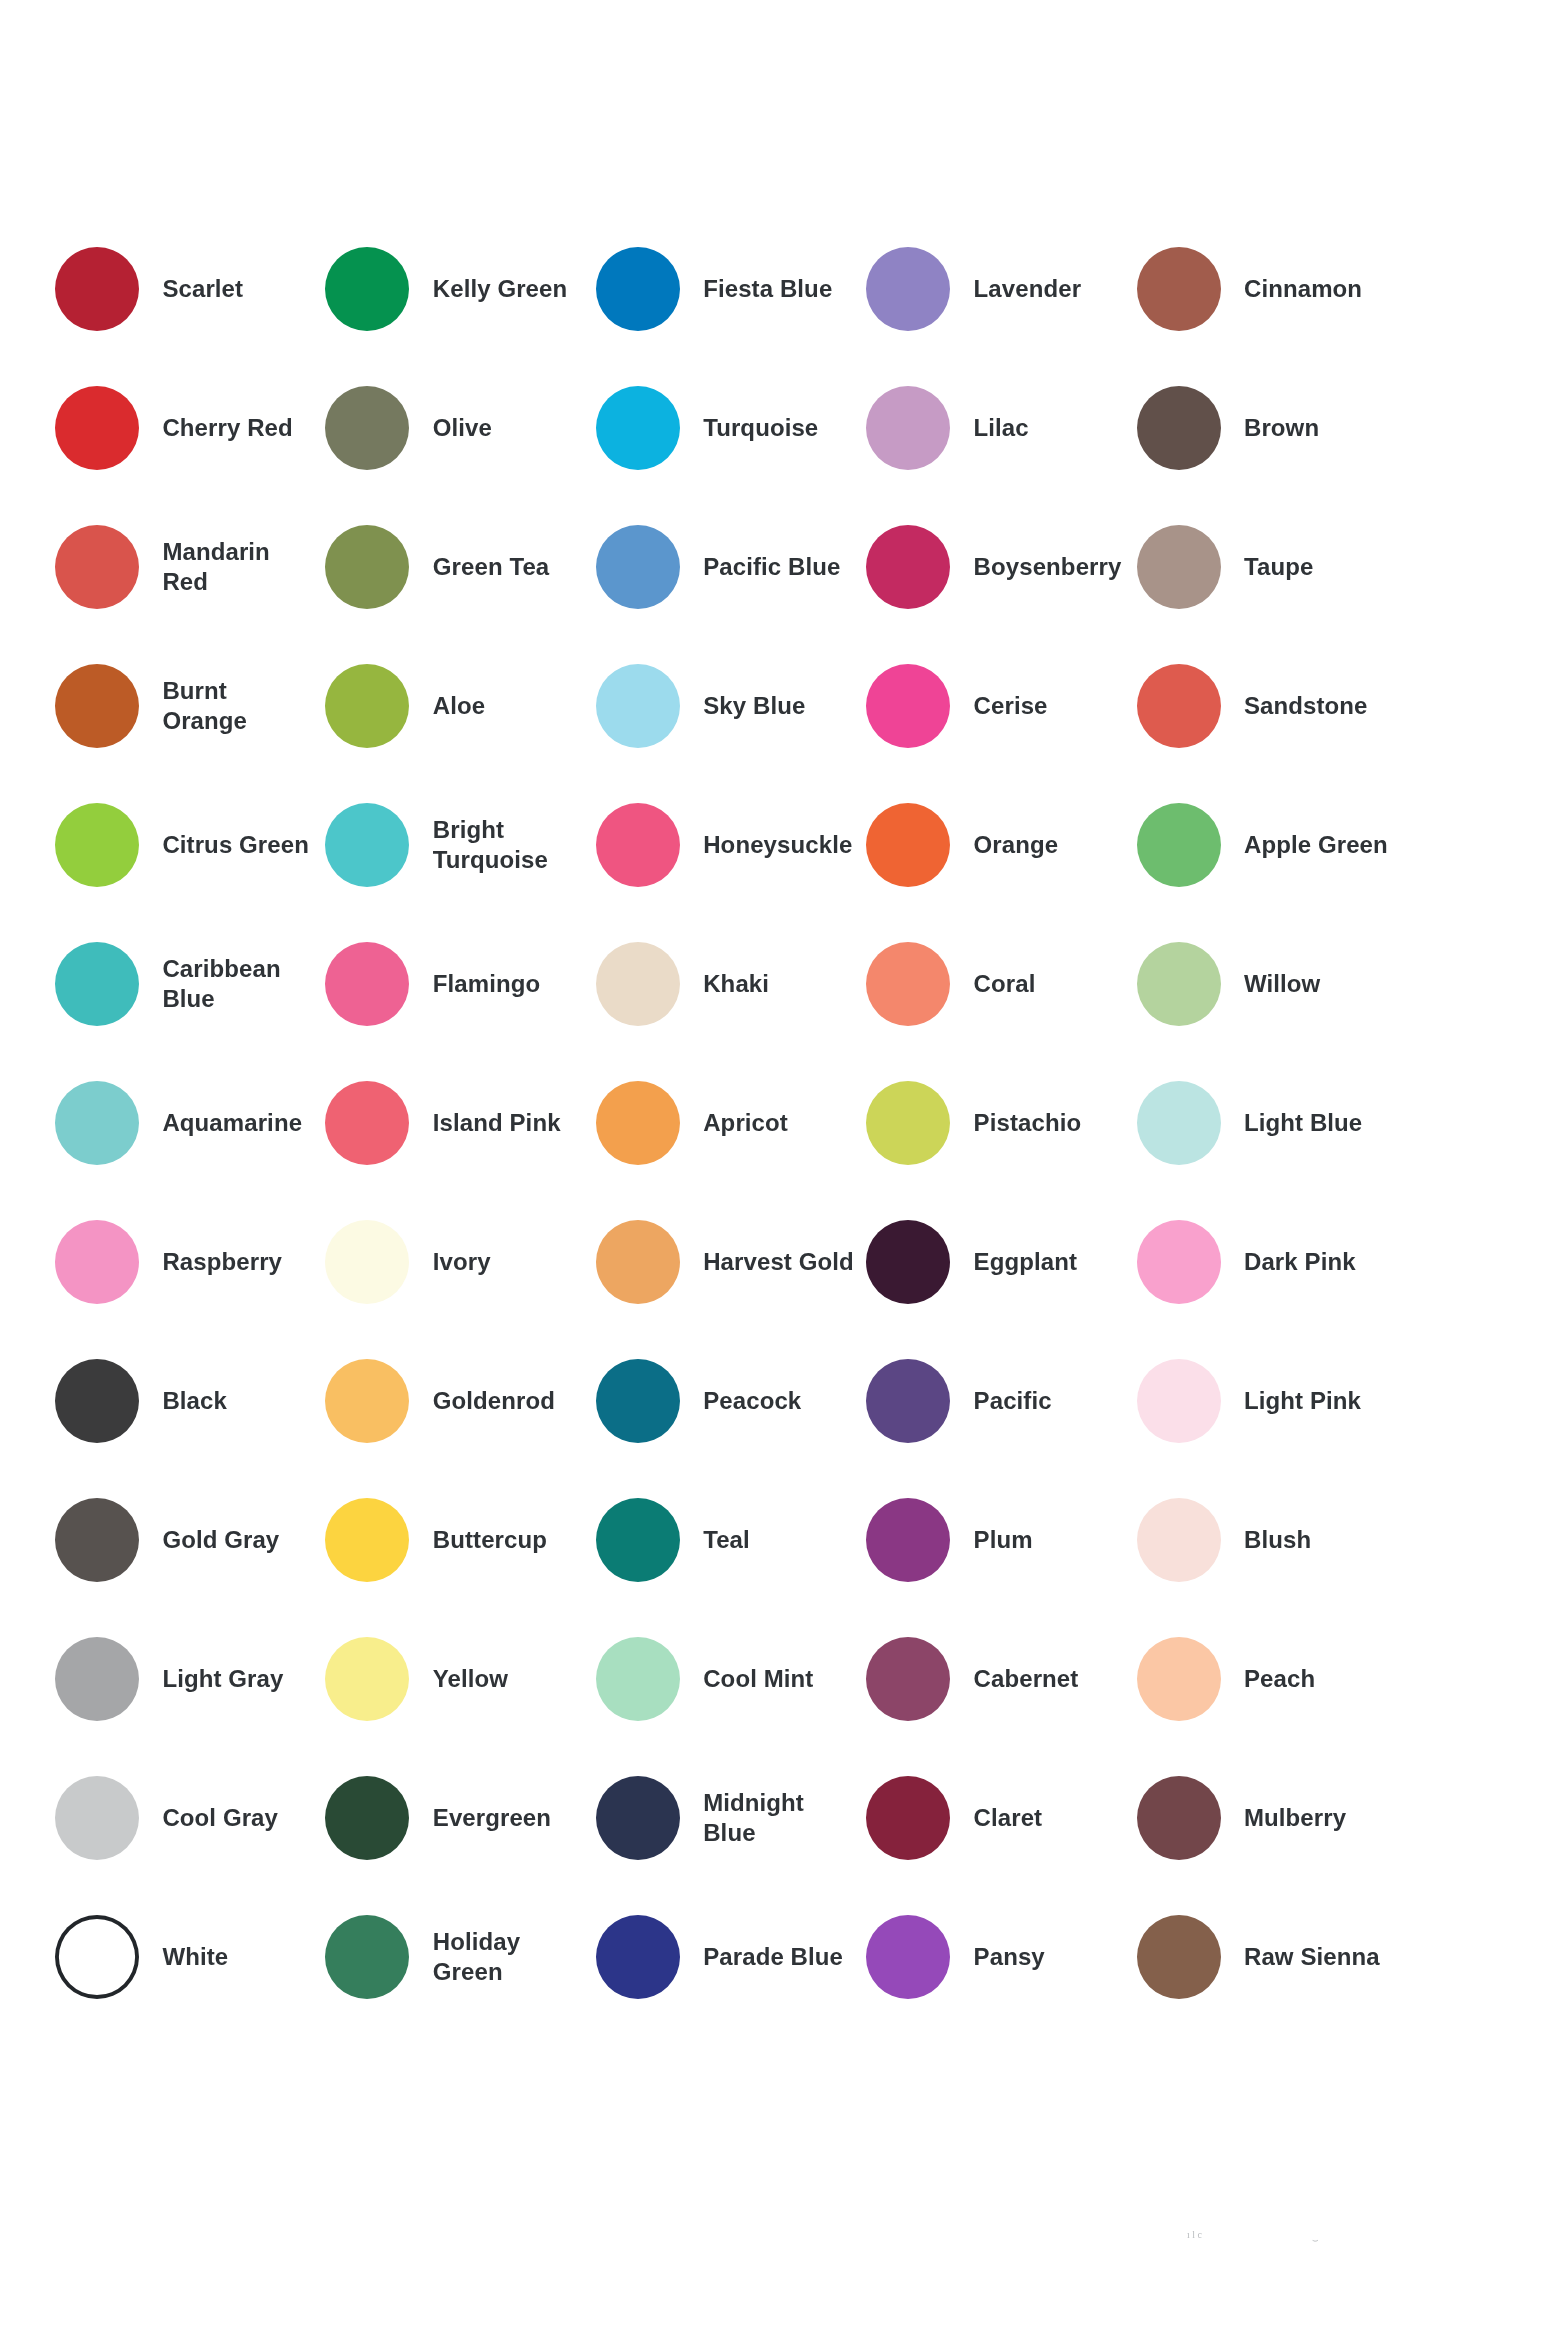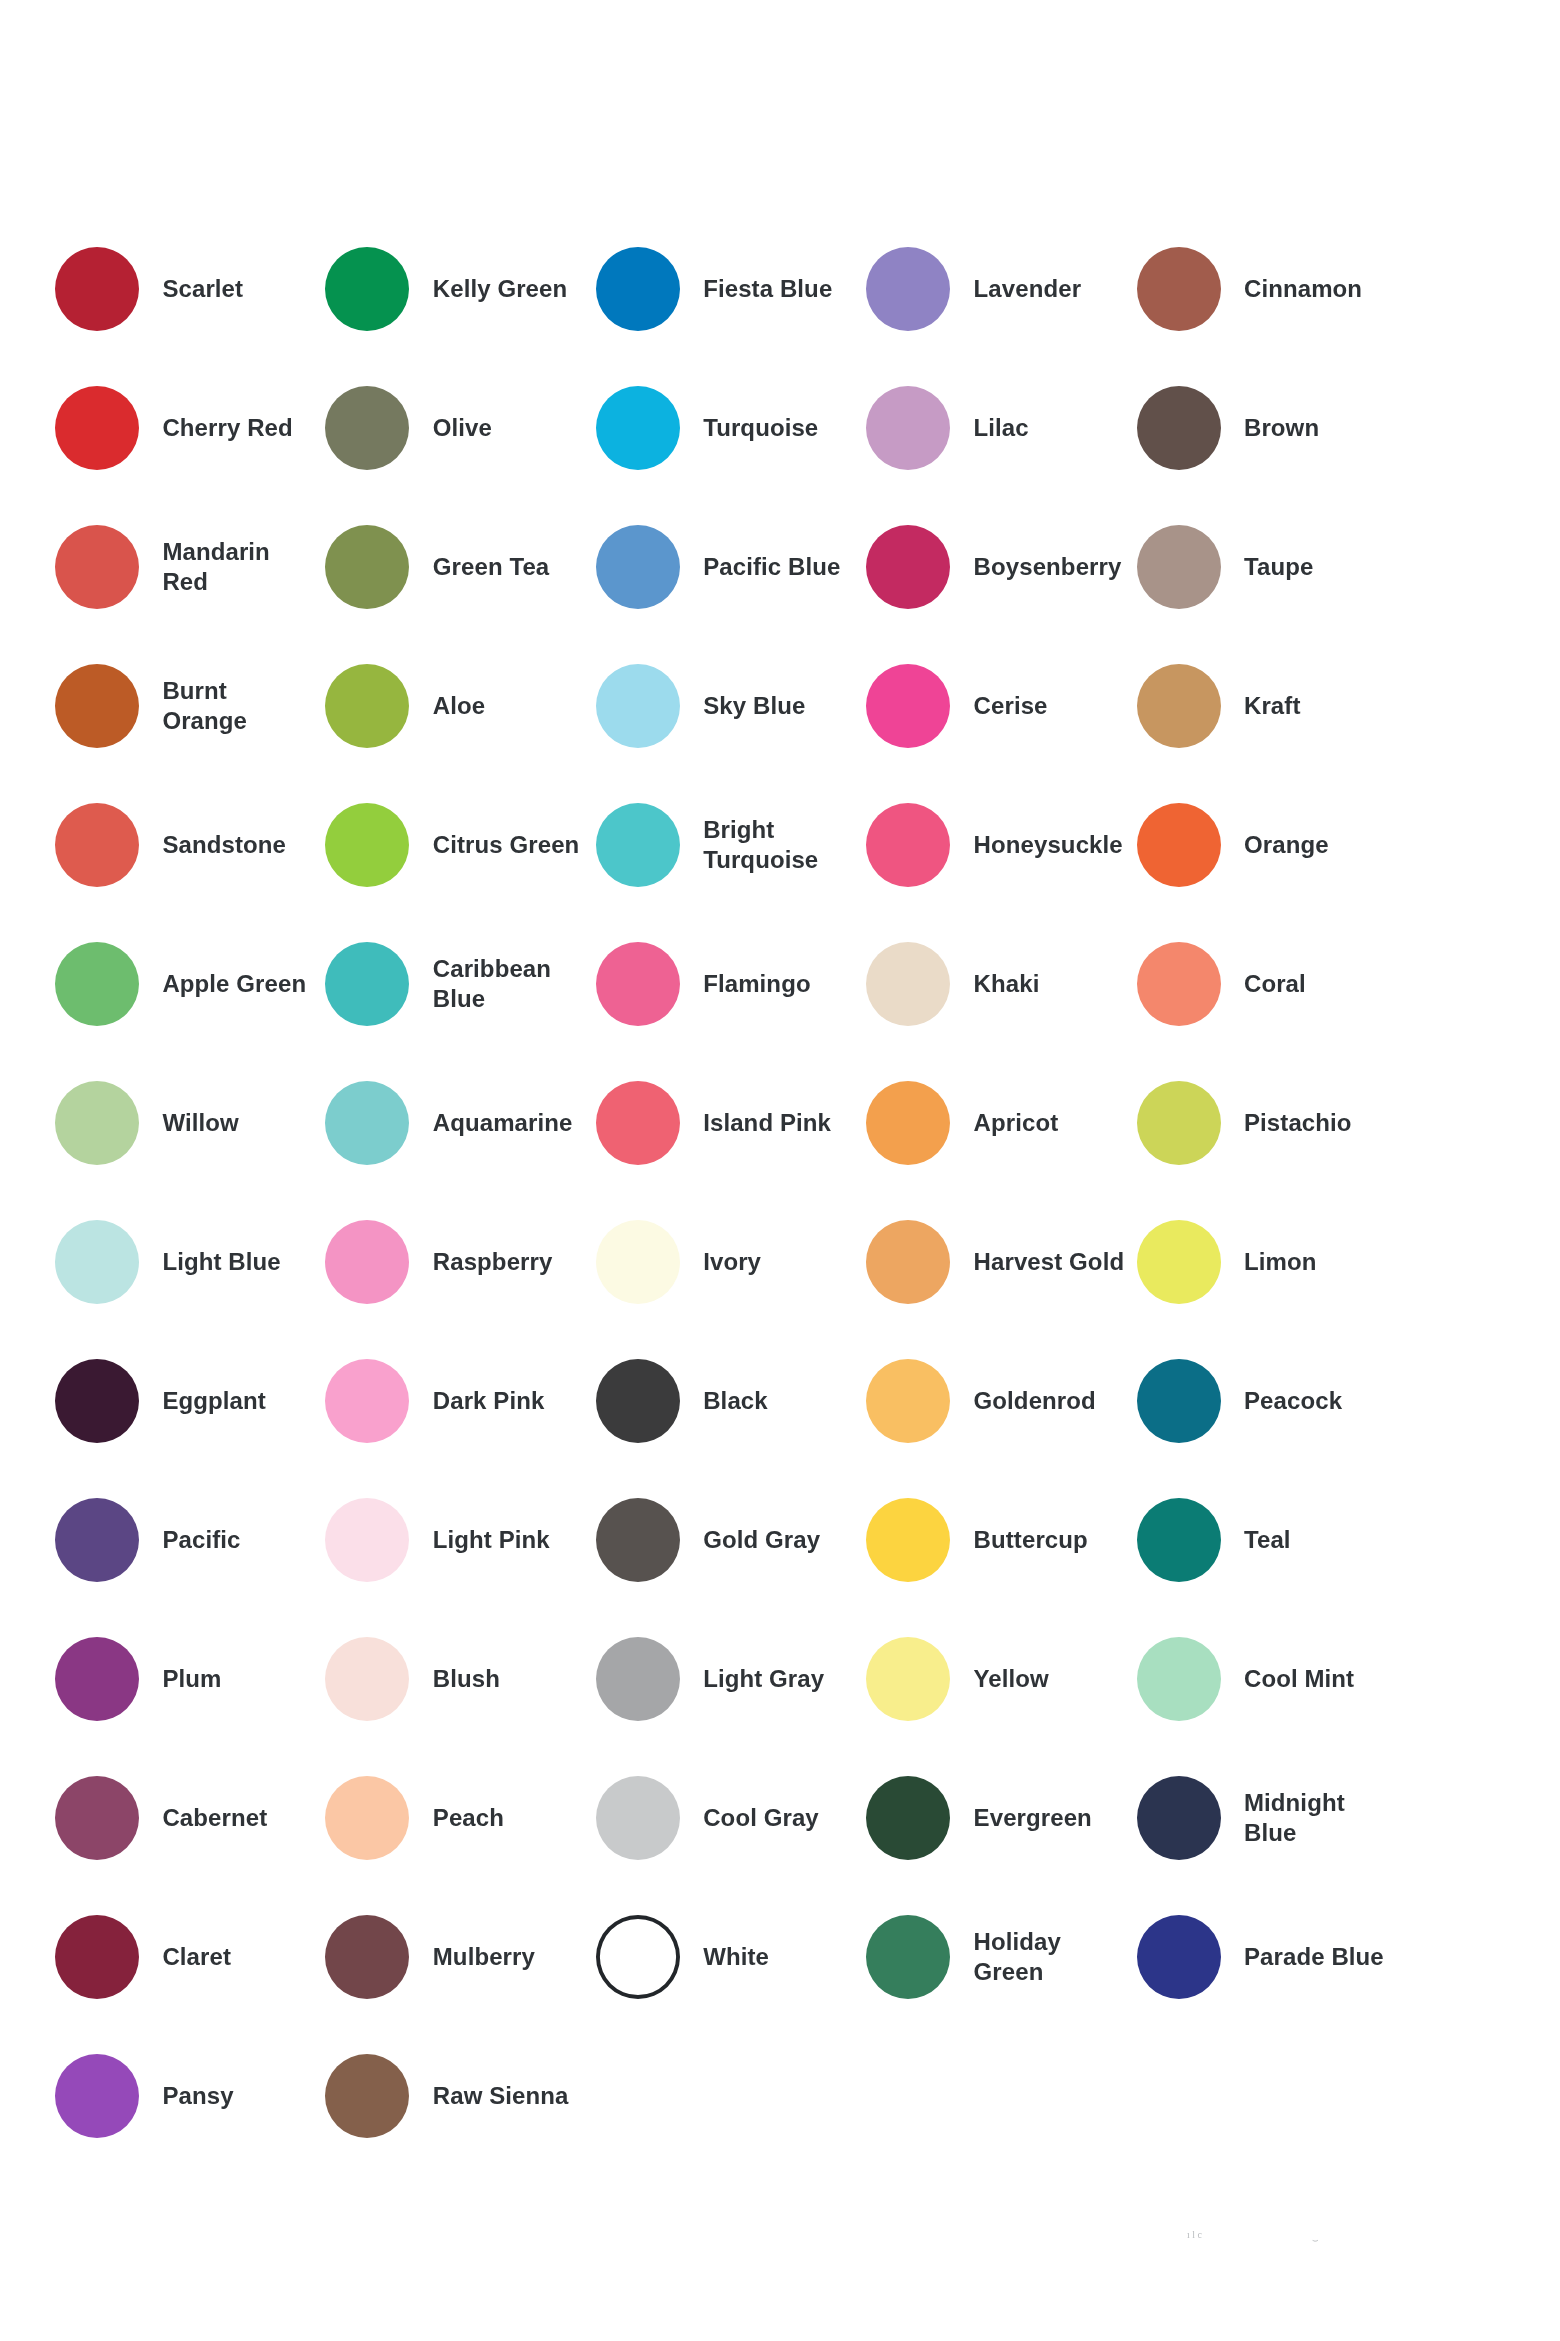--- a/index.html
+++ b/index.html
@@ -151,24 +151,20 @@
       </div>
       <div class="swatch-cell">
         <div class="swatch-dot" style="background: rgb(156, 219, 237);"></div>
         <div class="swatch-label">Sky Blue</div>
       </div>
       <div class="swatch-cell">
         <div class="swatch-dot" style="background: rgb(239, 68, 150);"></div>
         <div class="swatch-label">Cerise</div>
       </div>
       <div class="swatch-cell">
-        <div class="swatch-dot" style="background: rgb(199, 150, 96);"></div>
-        <div class="swatch-label">Kraft</div>
-      </div>
-      <div class="swatch-cell">
         <div class="swatch-dot" style="background: rgb(222, 91, 78);"></div>
         <div class="swatch-label">Sandstone</div>
       </div>
       <div class="swatch-cell">
         <div class="swatch-dot" style="background: rgb(147, 206, 61);"></div>
         <div class="swatch-label">Citrus Green</div>
       </div>
       <div class="swatch-cell">
         <div class="swatch-dot" style="background: rgb(76, 198, 202);"></div>
         <div class="swatch-label">Bright Turquoise</div>
@@ -229,24 +225,20 @@
         <div class="swatch-dot" style="background: rgb(244, 148, 196);"></div>
         <div class="swatch-label">Raspberry</div>
       </div>
       <div class="swatch-cell">
         <div class="swatch-dot" style="background: rgb(252, 250, 227);"></div>
         <div class="swatch-label">Ivory</div>
       </div>
       <div class="swatch-cell">
         <div class="swatch-dot" style="background: rgb(237, 166, 97);"></div>
         <div class="swatch-label">Harvest Gold</div>
-      </div>
-      <div class="swatch-cell">
-        <div class="swatch-dot" style="background: rgb(233, 234, 94);"></div>
-        <div class="swatch-label">Limon</div>
       </div>
       <div class="swatch-cell">
         <div class="swatch-dot" style="background: rgb(58, 25, 50);"></div>
         <div class="swatch-label">Eggplant</div>
       </div>
       <div class="swatch-cell">
         <div class="swatch-dot" style="background: rgb(249, 161, 205);"></div>
         <div class="swatch-label">Dark Pink</div>
       </div>
       <div class="swatch-cell">

